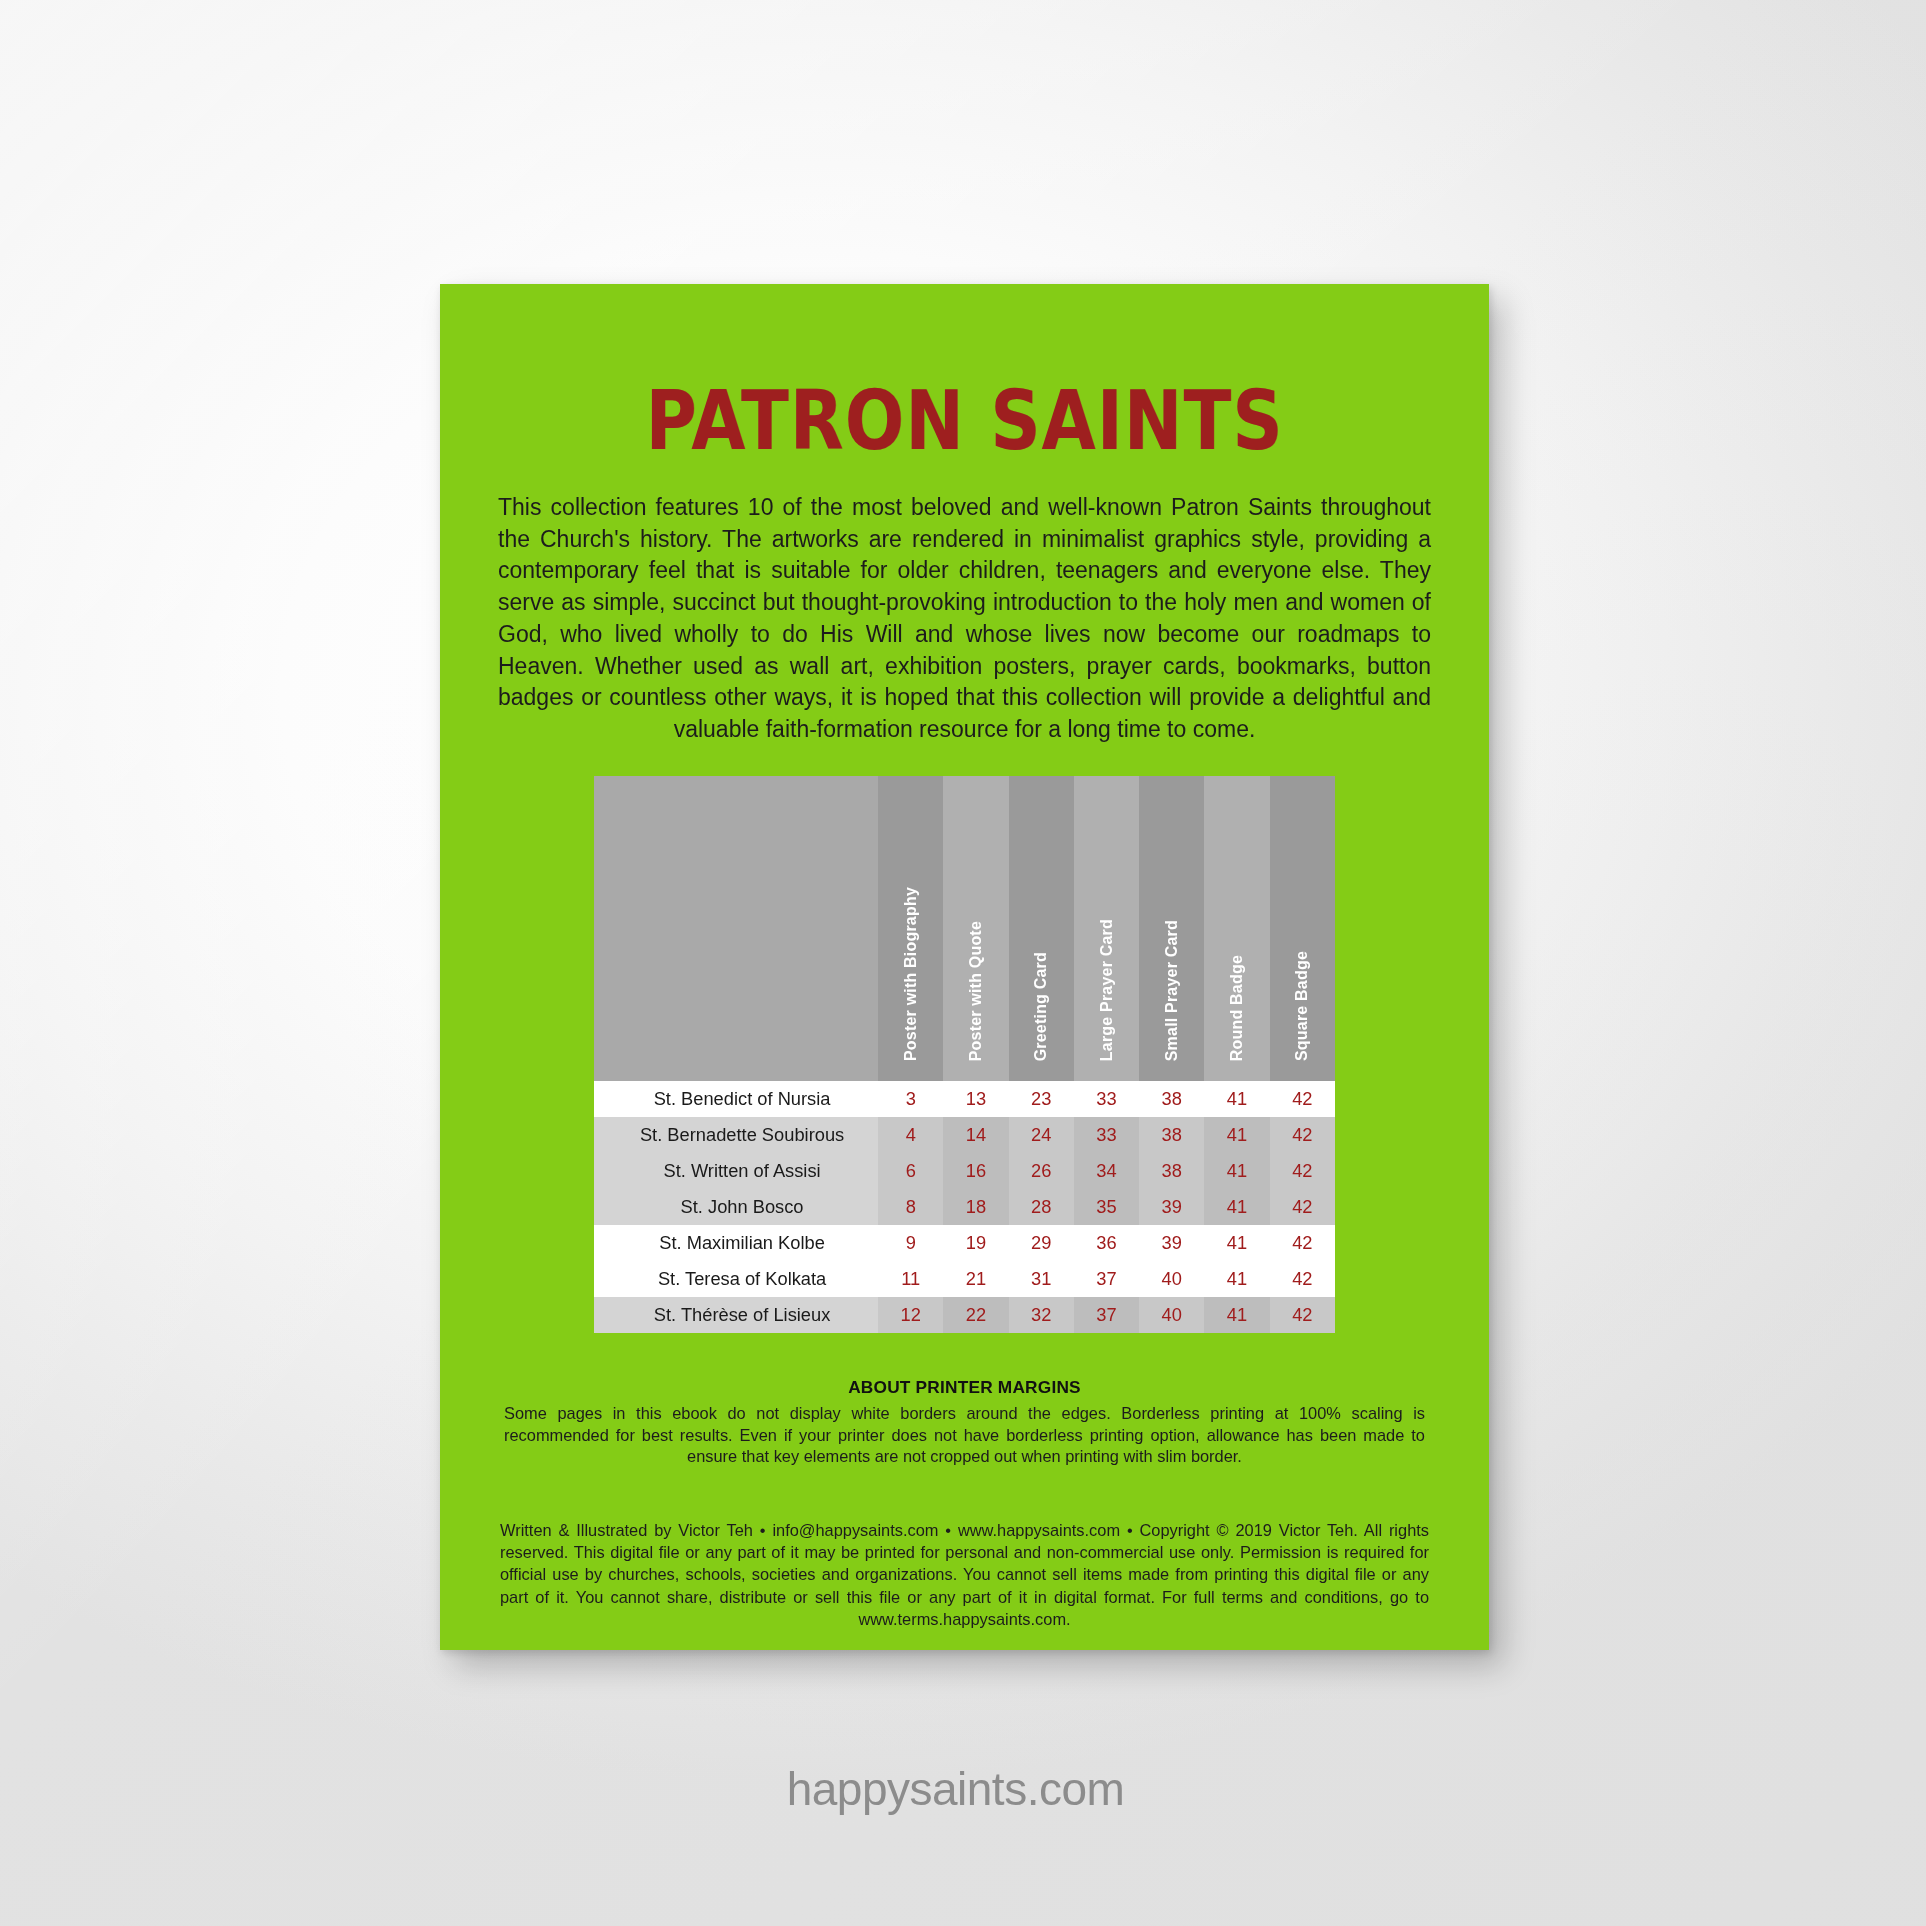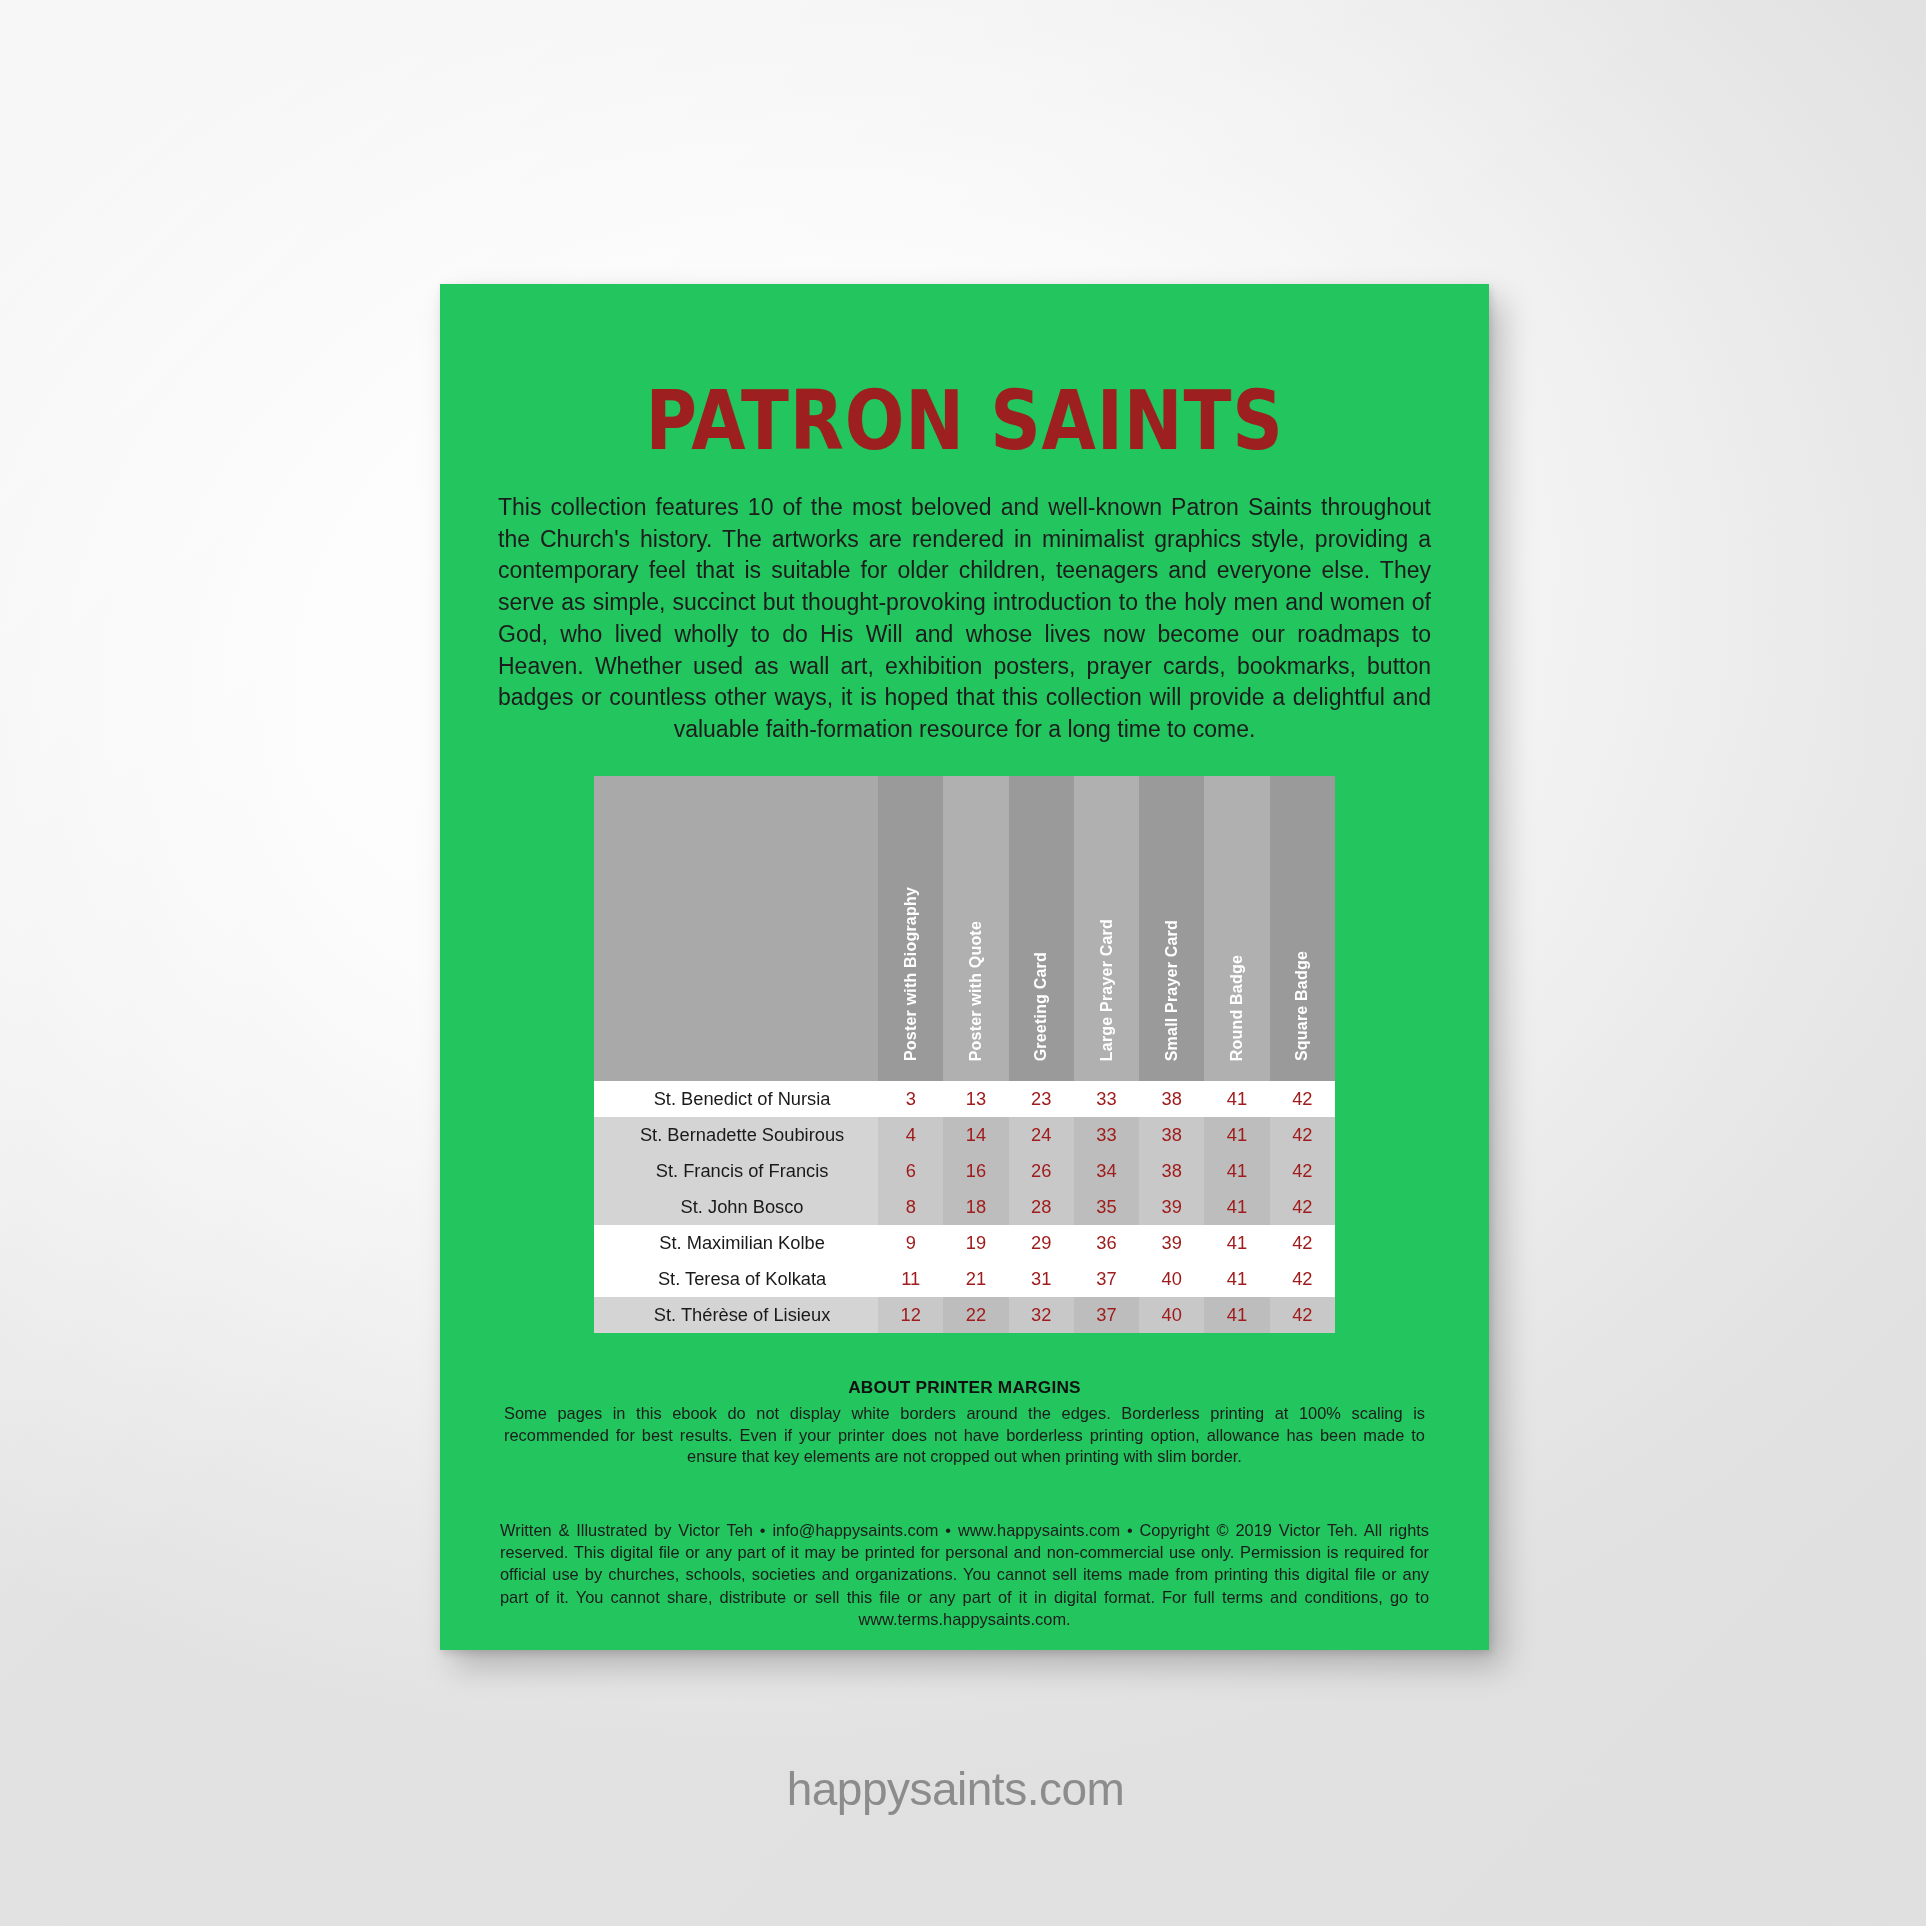--- a/index.html
+++ b/index.html
@@ -28,21 +28,21 @@
     background: linear-gradient(135deg, rgba(255,255,255,0.65) 0%, rgba(255,255,255,0) 45%, rgba(222,222,222,0.55) 100%);
   }
 
   
   .sheet {
     position: absolute;
     left: 440px;
     top: 284px;
     width: 1049px;
     height: 1366px;
-    background: #22c55e;
+    background: #84cc16;
     box-shadow: 14px 16px 30px rgba(0,0,0,0.22), 2px 3px 8px rgba(0,0,0,0.13);
     box-sizing: border-box;
     padding: 0 36px;
   }
 
   .doc-title {
     text-align: center;
     color: #9e1f1f;
     font-family: "DejaVu Sans", sans-serif;
     font-weight: bold;
@@ -212,21 +212,21 @@
             <td class="name">St. Bernadette Soubirous</td>
             <td class="num">4</td>
             <td class="num alt">14</td>
             <td class="num">24</td>
             <td class="num alt">33</td>
             <td class="num">38</td>
             <td class="num alt">41</td>
             <td class="num">42</td>
           </tr>
           <tr class="shade">
-            <td class="name">St. Francis of Francis</td>
+            <td class="name">St. Written of Assisi</td>
             <td class="num">6</td>
             <td class="num alt">16</td>
             <td class="num">26</td>
             <td class="num alt">34</td>
             <td class="num">38</td>
             <td class="num alt">41</td>
             <td class="num">42</td>
           </tr>
           <tr class="shade">
             <td class="name">St. John Bosco</td>

